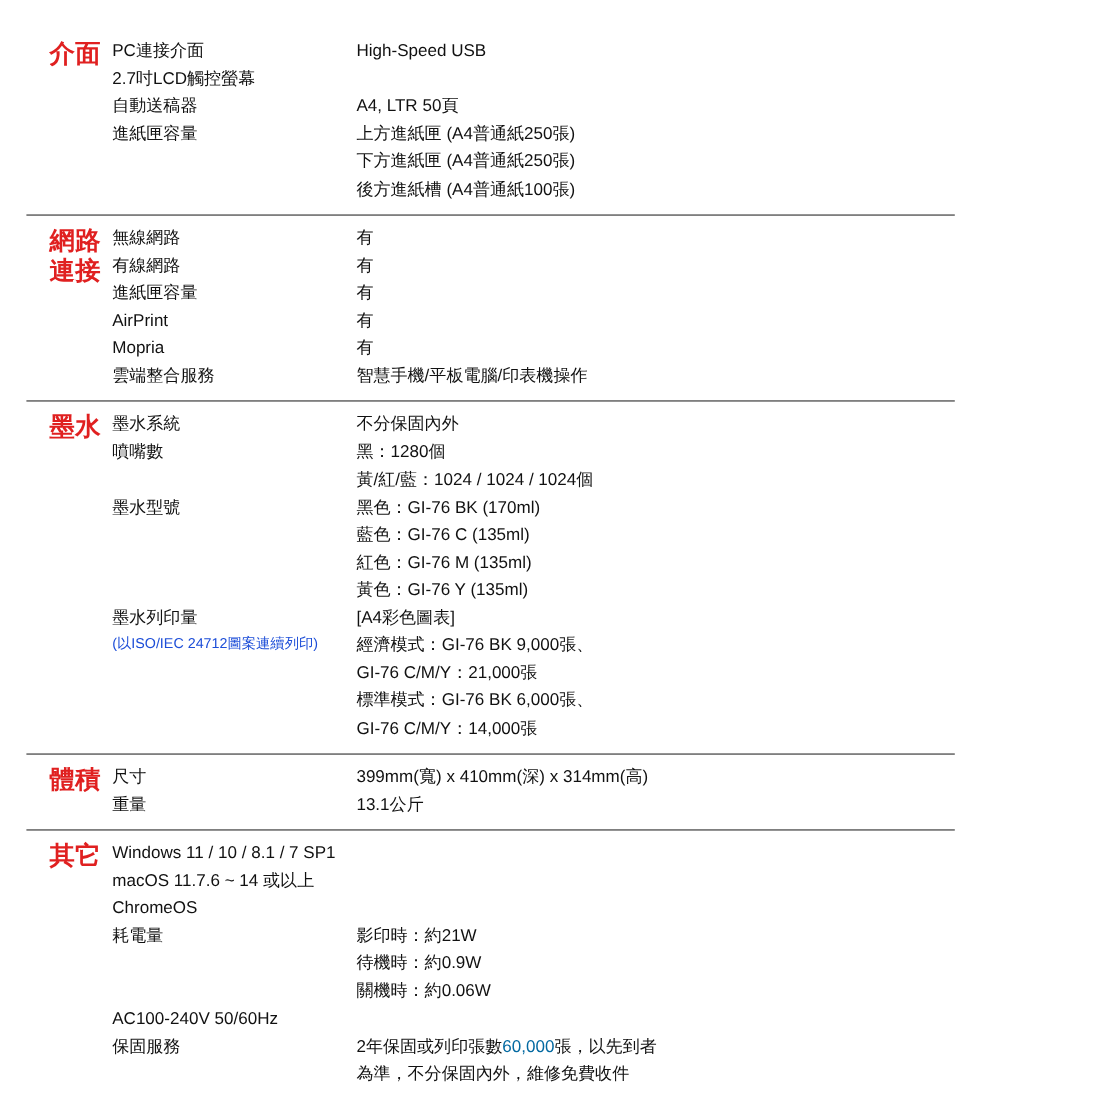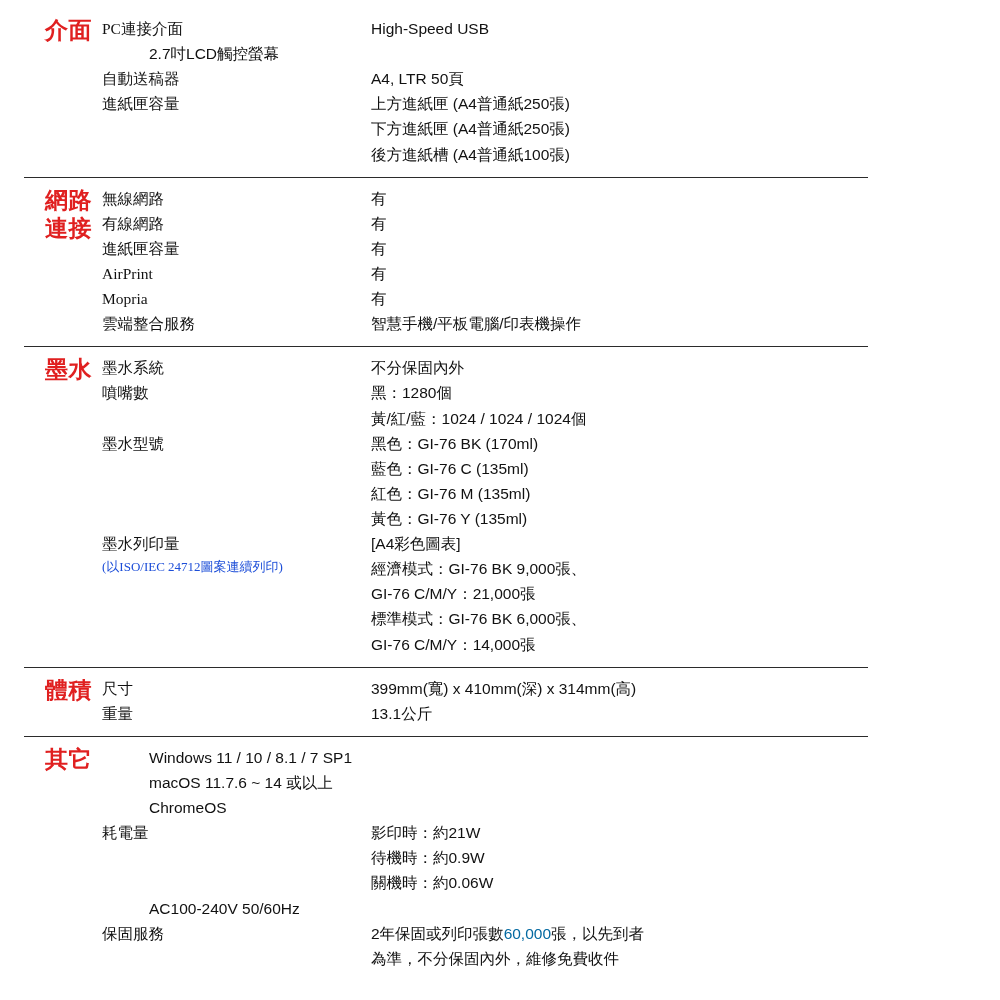--- a/index.html
+++ b/index.html
@@ -12,21 +12,21 @@
     height: 1000px;
     font-family: "Liberation Sans", sans-serif;
     color: #1a1a1a;
     overflow: hidden;
   }
   .sheet {
     position: relative;
     width: 892px;
     height: 1000px;
     box-sizing: border-box;
-    padding: 8px 24px 0 24px;
+    padding: 26px 24px 0 24px;
   }
   .section {
     position: relative;
     display: flex;
     align-items: flex-start;
     padding: 8px 0 10px 0;
   }
   .section + .section {
     border-top: 1.5px solid #2b2b2b;
   }
@@ -52,32 +52,31 @@
     align-items: flex-start;
     line-height: 1.62;
   }
   .label {
     width: 222px;
     flex: 0 0 222px;
     font-size: 15.5px;
     color: #111;
     box-sizing: border-box;
     padding-right: 6px;
-    font-family: Liberation Serif, serif;
   }
   .label.small {
     font-size: 13px;
     color: #1d4ed8;
   }
   .value {
     flex: 1 1 auto;
     font-size: 15.5px;
     color: #111;
   }
-  .value .vline { display: block; margin-left: 47px; }
+  .value .vline { display: block; }
   .warranty .hl { color: #0369a1; }
 </style>
 </head>
 <body>
 
 <div class="sheet">
 
   <div class="section">
     <div class="cat">
       <span class="catline">介面</span>

